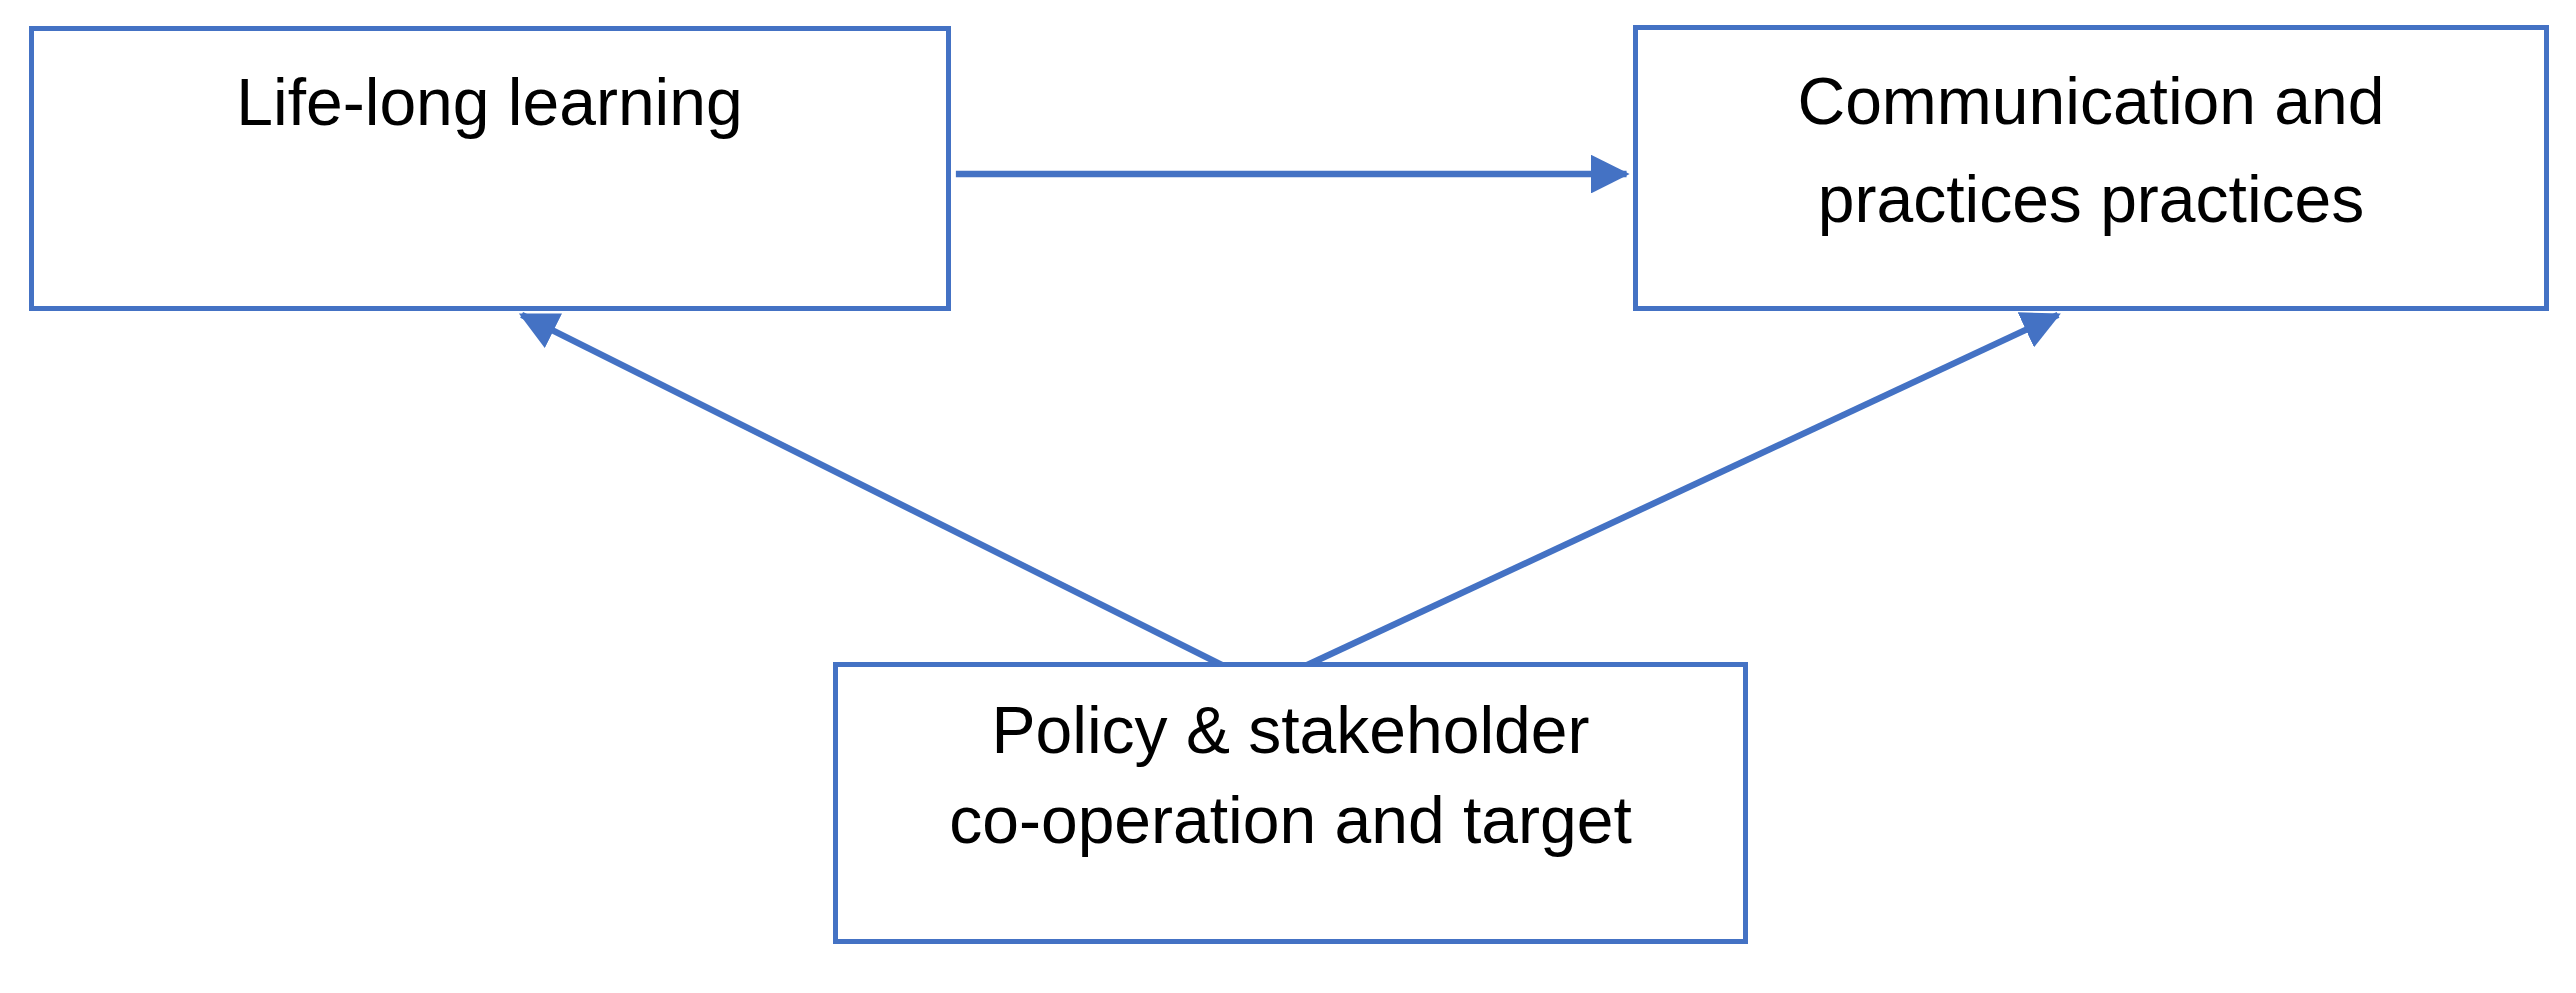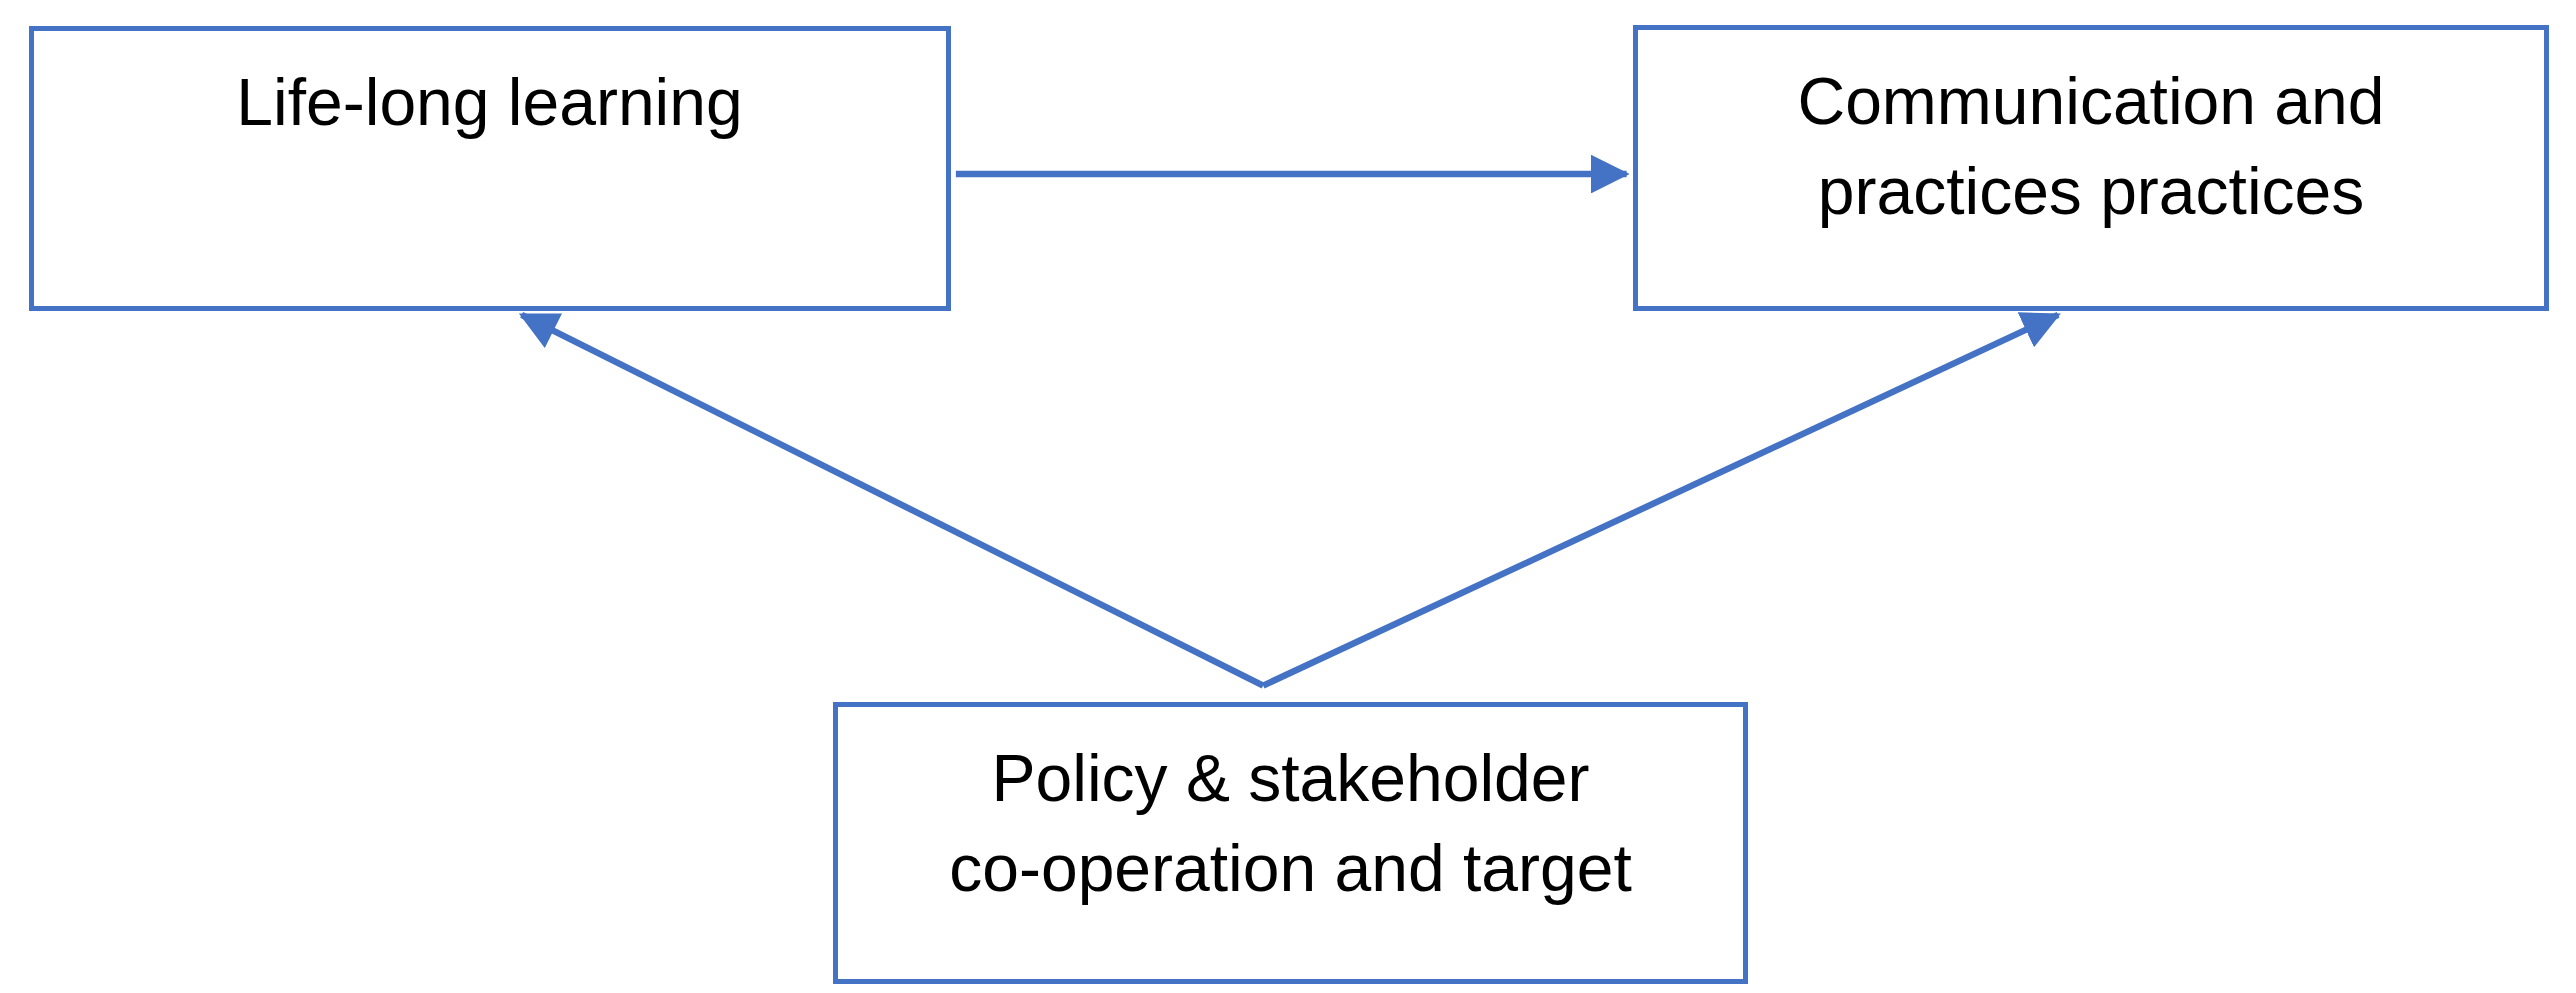--- a/index.html
+++ b/index.html
@@ -27,22 +27,22 @@
     display: flex;
     flex-direction: column;
     align-items: center;
     text-align: center;
     color: var(--text);
     font-size: 66px;
     line-height: 90px;
   }
   .node .line { display: block; white-space: nowrap; }
   .node-top-left   { left: 28.5px;   top: 26px;  width: 922px; height: 285px; padding-top: 26px; }
-  .node-top-right  { left: 1633px; top: 25px;  width: 916px;  height: 286px; padding-top: 26px; }
-  .node-bottom     { left: 833px;  top: 702px; width: 915px;  height: 282px; padding-top: 26px; }
+  .node-top-right  { left: 1633px; top: 25px;  width: 916px;  height: 286px; padding-top: 26px; gap: 8px; }
+  .node-bottom     { left: 833px;  top: 662px; width: 915px;  height: 282px; padding-top: 18px; }
 </style>
 </head>
 <body>
 
 <div class="canvas">
 
   <svg class="arrow-layer" viewBox="0 0 2800 1080" xmlns="http://www.w3.org/2000/svg">
     <defs>
       <marker id="head" viewBox="0 0 10 10" refX="9.2" refY="5" markerWidth="6" markerHeight="6" orient="auto" markerUnits="strokeWidth">
         <path class="arrowhead" d="M 0 0 L 10 5 L 0 10 z"></path>

